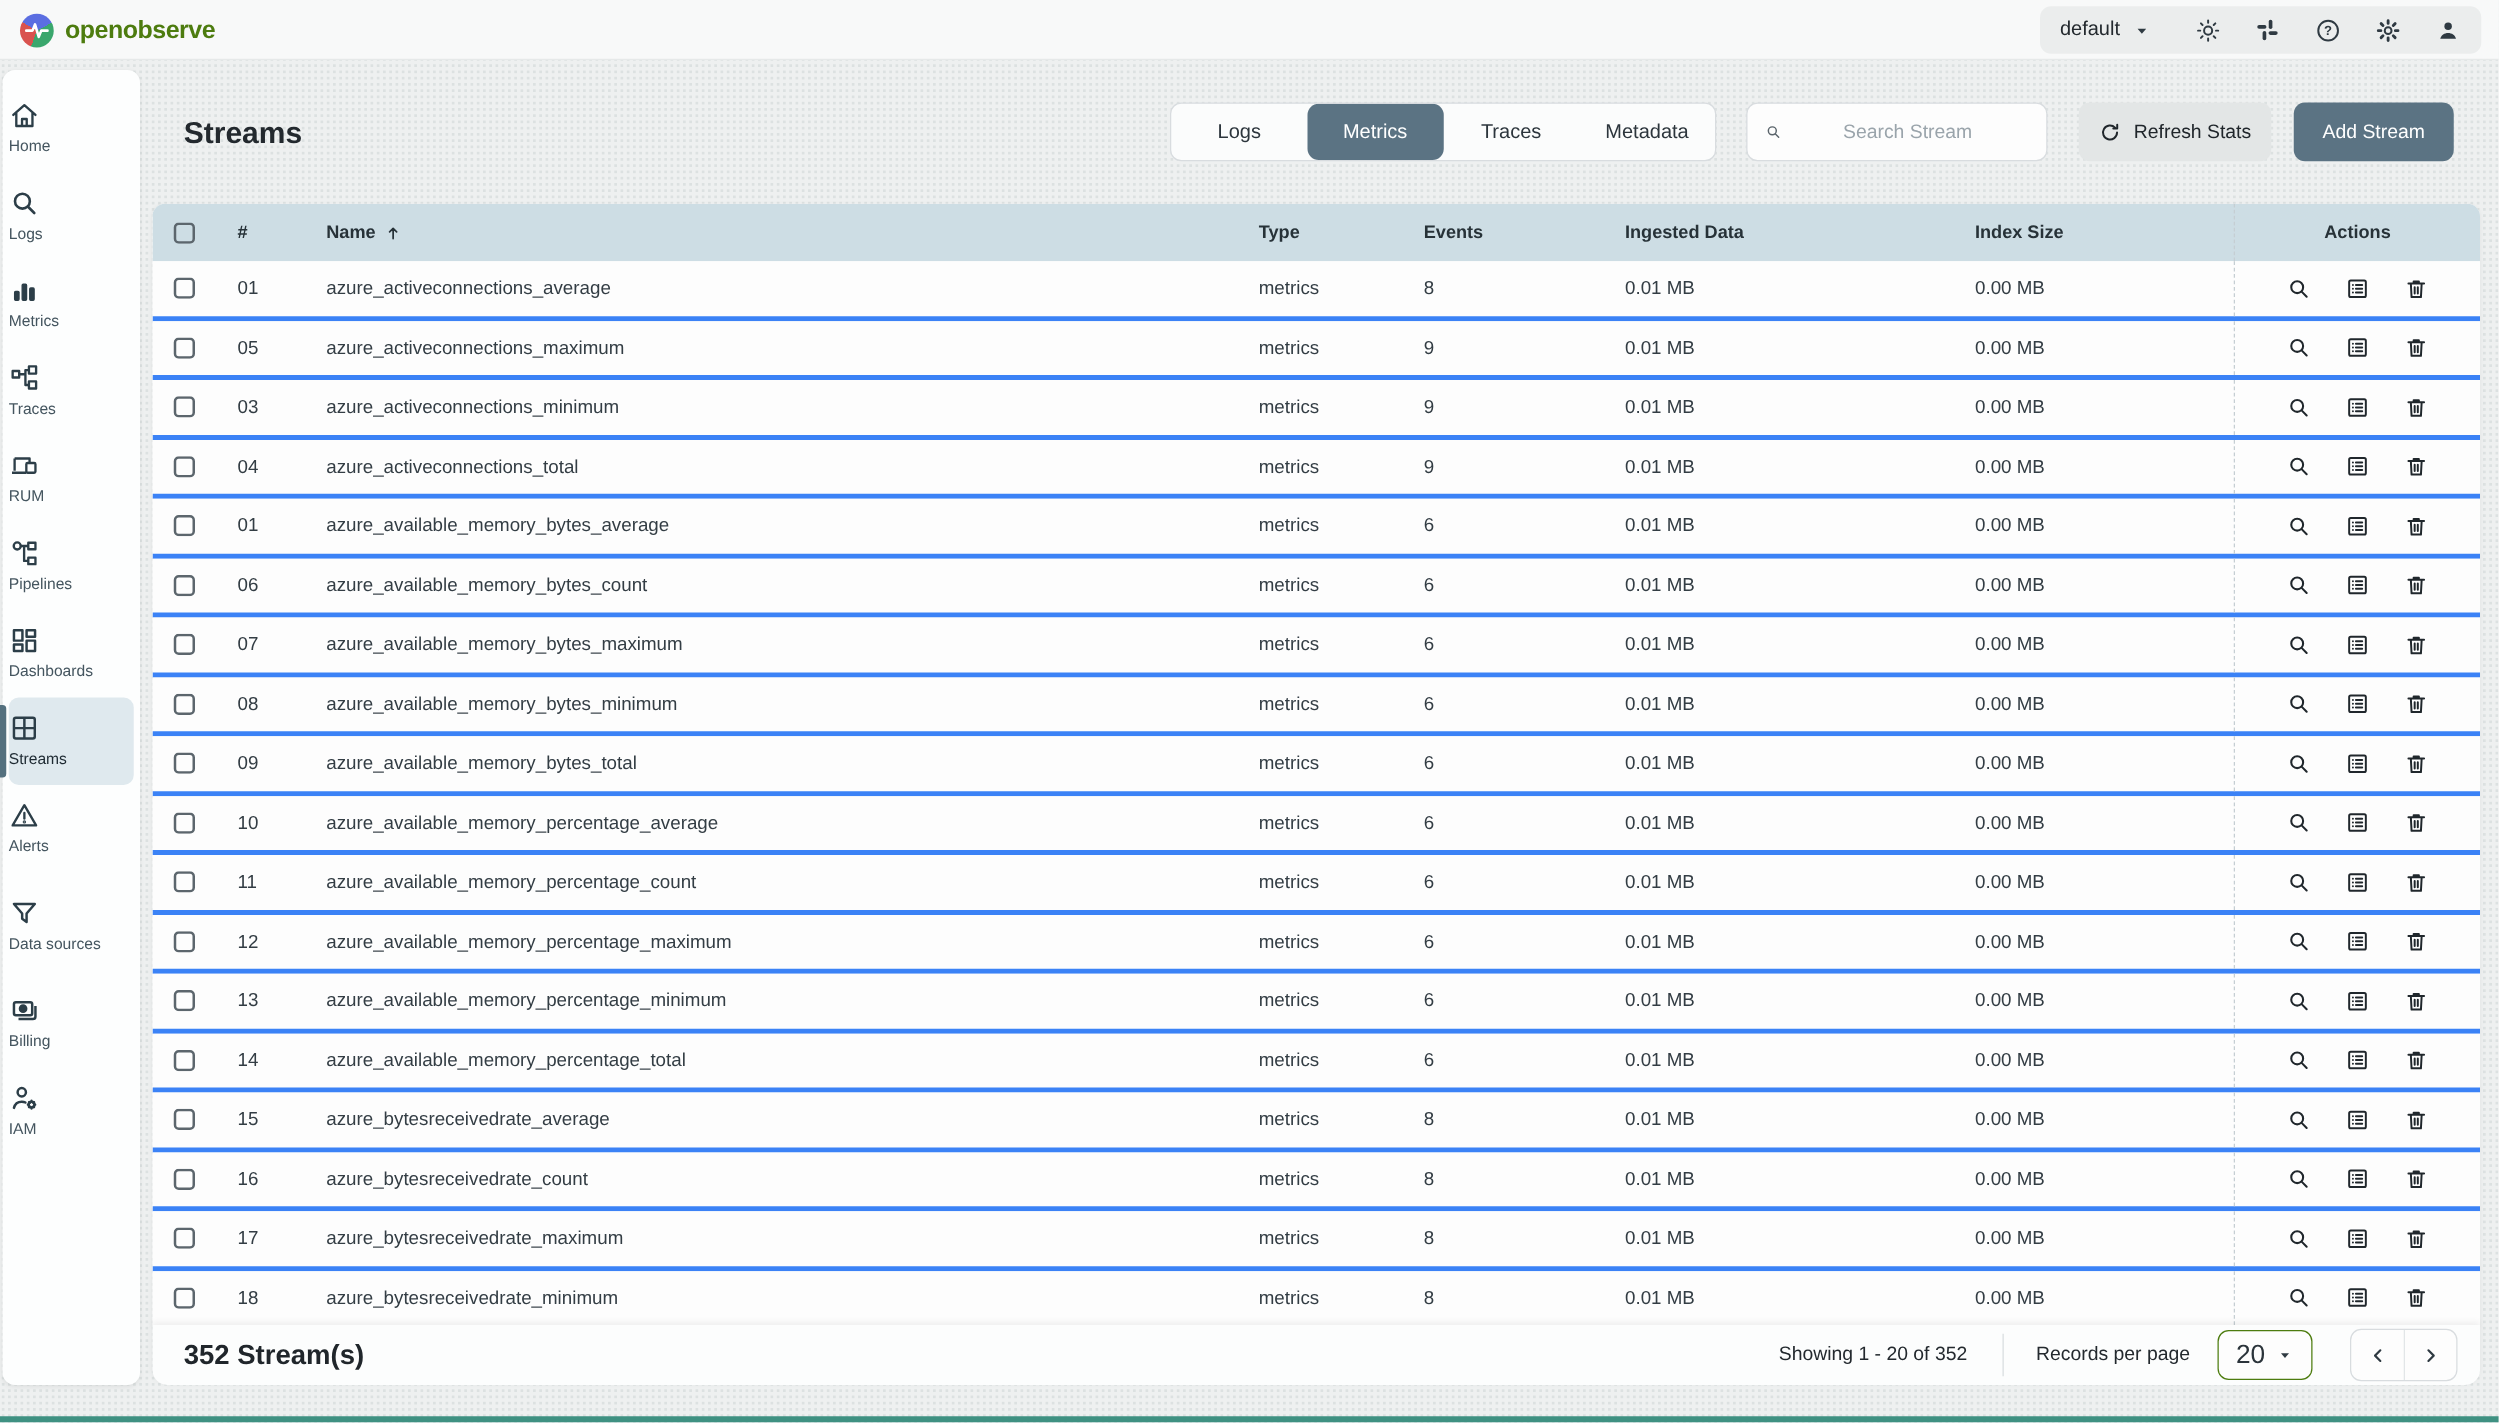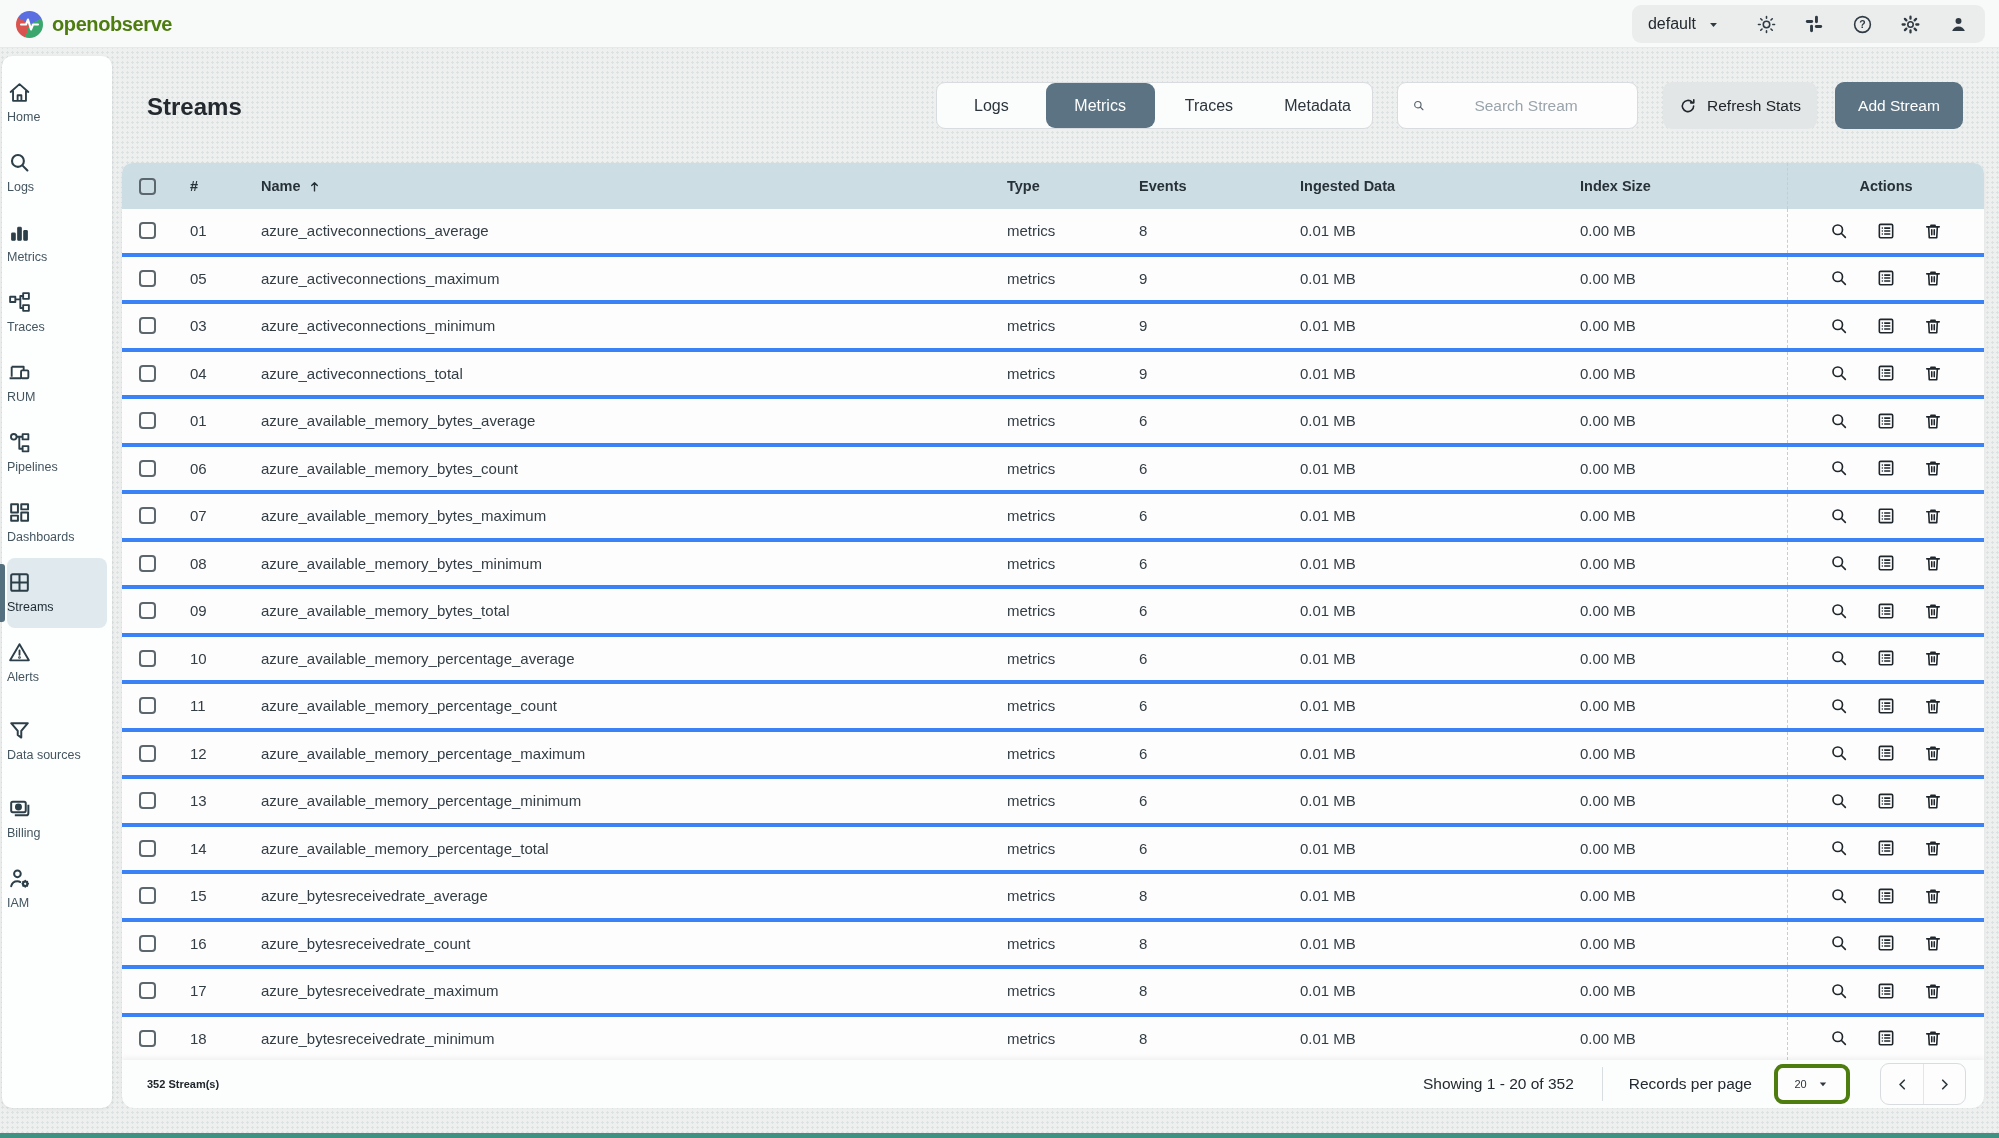--- a/index.html
+++ b/index.html
@@ -79,27 +79,27 @@
   .c-actions { border-left:1px dashed #c5ced3; height:100%; display:flex; align-items:center;
     justify-content:center; gap:25px; padding-left:0; }
   .thead .c-actions { font-weight:700; }
   .name-h { display:flex; align-items:center; gap:6px; padding-left:26px; }
   .checkbox { width:17px; height:17px; border:2px solid #5c666d; border-radius:4px; background:transparent; cursor:pointer; }
   .act { width:22px; height:22px; display:flex; align-items:center; justify-content:center; cursor:pointer; }
 
   
   .table-footer { position:absolute; left:0; top:1004px; width:1862px; height:48px; background:#fcfdfd;
     border-radius:0 0 12px 12px; box-shadow:0 -2px 5px rgba(0,0,0,.06); display:flex; align-items:center; z-index:5; }
-  .total-label { font-size:11px; font-weight:700; color:#20262b; margin-left:25px; }
+  .total-label { font-size:22px; font-weight:700; color:#20262b; margin-left:25px; }
   .footer-right { position:absolute; right:18px; display:flex; align-items:center; }
   .showing { font-size:15.5px; color:#23292e; }
   .vdiv { width:1px; height:34px; background:#d8dddf; margin:0 26px 0 28px; }
   .rpp-label { font-size:15.5px; color:#23292e; margin-right:22px; }
-  .rpp-select { width:76px; height:40px; border:4px solid #4d7c0f; border-radius:9px; background:#fdfdfd;
-    display:flex; align-items:center; justify-content:center; gap:9px; font-size:11px; cursor:pointer; }
+  .rpp-select { width:76px; height:40px; border:1px solid #4d7c0f; border-radius:9px; background:#fdfdfd;
+    display:flex; align-items:center; justify-content:center; gap:9px; font-size:21px; cursor:pointer; }
   .pager { margin-left:30px; display:flex; border:1px solid #d8dcdf; border-radius:9px; overflow:hidden; background:#fdfdfd; }
   .pager .pg { width:42px; height:40px; display:flex; align-items:center; justify-content:center; cursor:pointer; }
   .pager .pg + .pg { border-left:1px solid #e2e6e8; }
 
   .teal-strip { position:absolute; left:0; top:1133px; width:1999px; height:5px; background:#3f9182; }
 </style>
 </head>
 <body>
 
 <div id="canvas">

